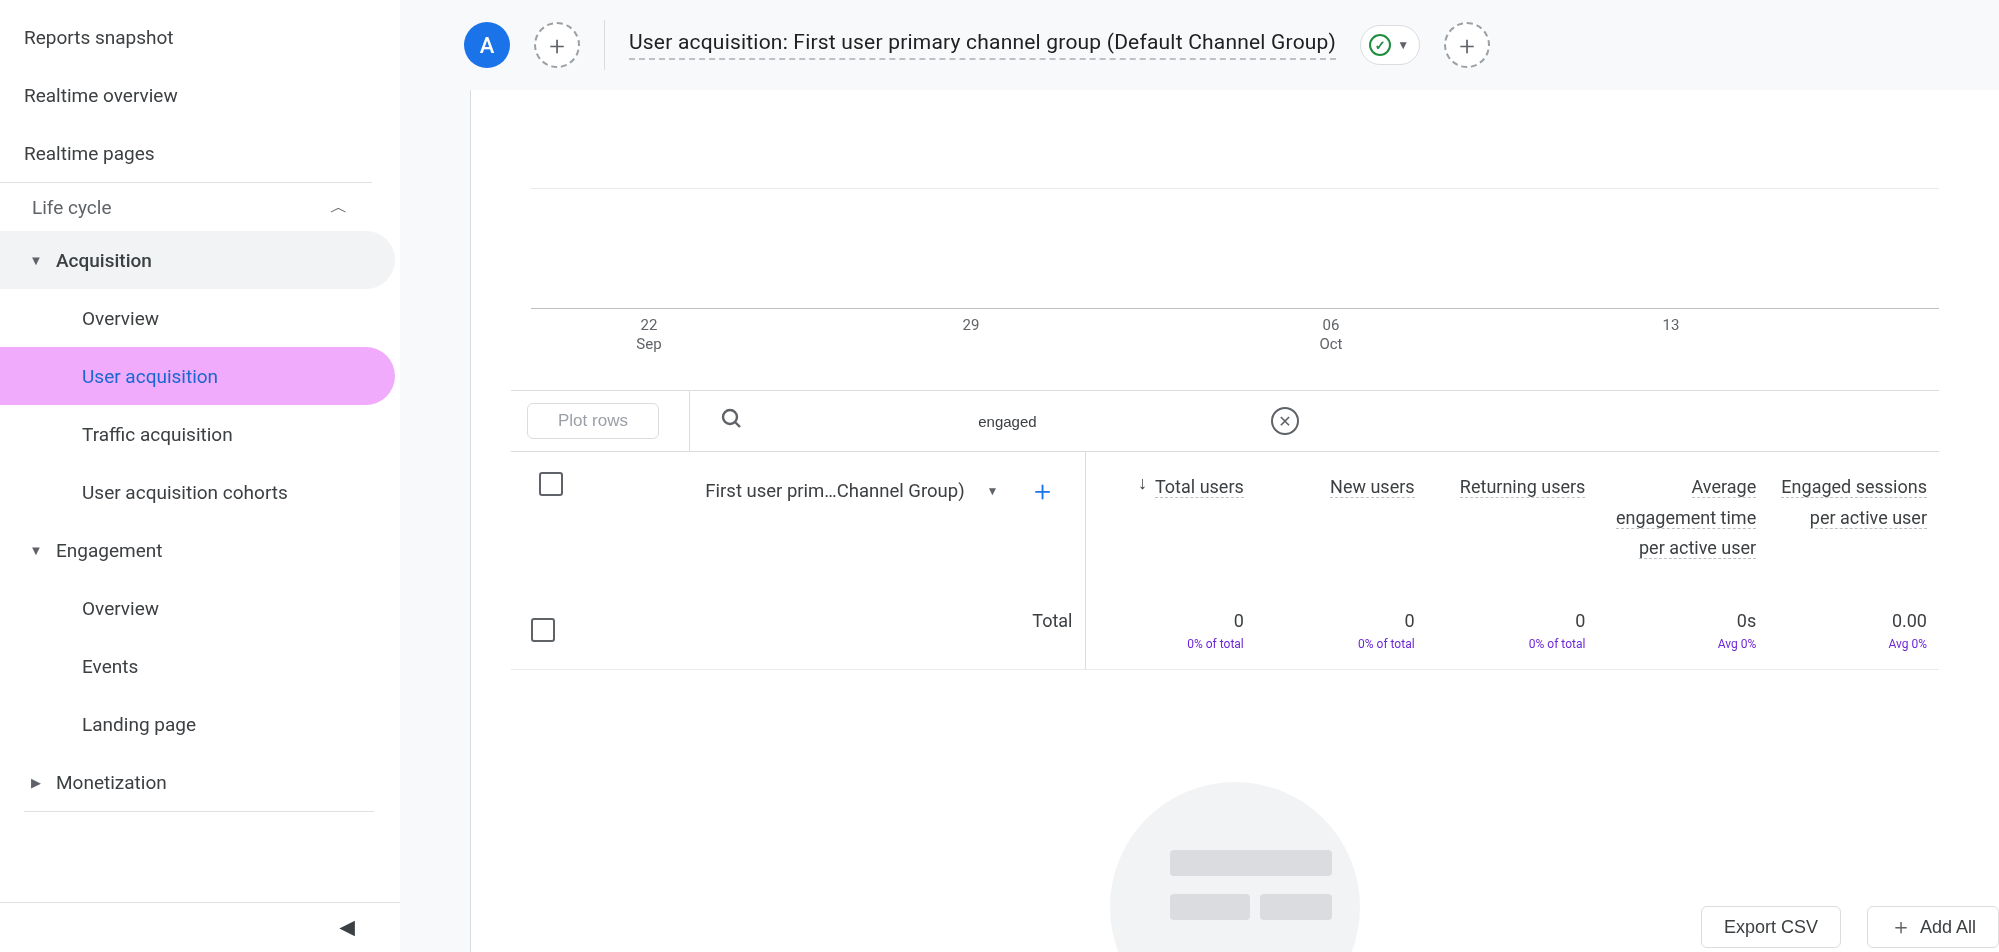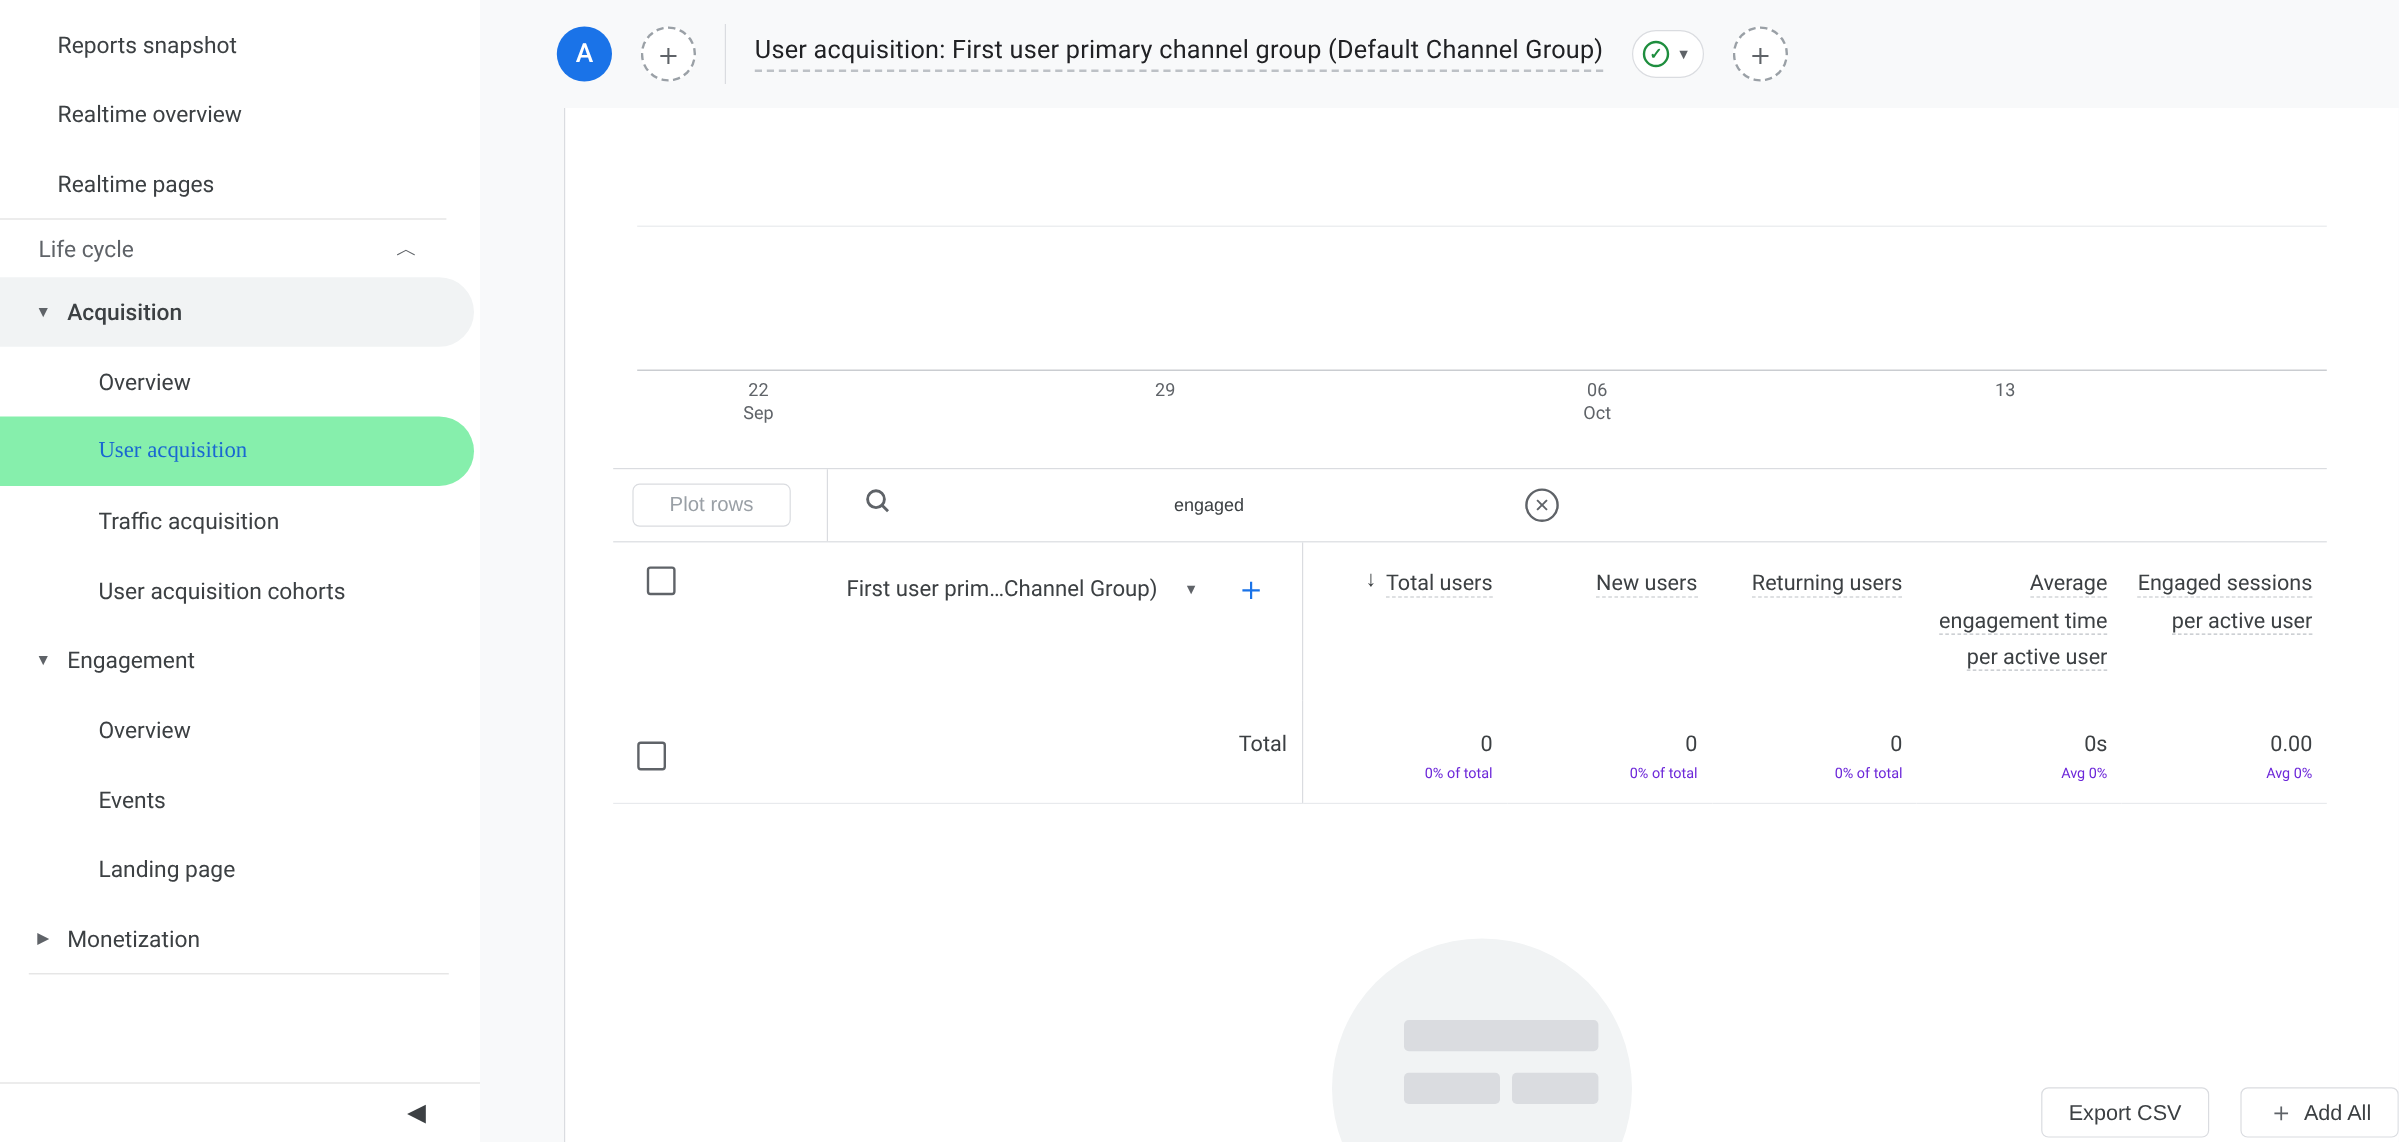--- a/index.html
+++ b/index.html
@@ -21,21 +21,21 @@
     top: 0;
     width: 400px;
     height: 100%;
     background: #fff;
     padding-top: 8px;
   }
   .side-item {
     display: flex;
     align-items: center;
     height: 58px;
-    padding-left: 48px;
+    padding-left: 24px;
     font-size: 19px;
     color: #3c4043;
     cursor: pointer;
     border-top-right-radius: 30px;
     border-bottom-right-radius: 30px;
     width: 395px;
   }
   .side-item.level1 { padding-left: 56px; }
   .side-item.level2 { padding-left: 82px; }
   .side-group-hdr {
@@ -51,23 +51,22 @@
     margin-left: 12px;
     margin-right: 12px;
     position: relative;
     left: -12px;
   }
   .side-item.selected-parent {
     background: #f1f3f4;
     font-weight: 500;
   }
   .side-item.selected {
-    background: #86efac;
+    background: #f0abfc;
     color: #1967d2;
-    font-family: Liberation Serif, serif;
   }
   .chev {
     width: 20px;
     text-align: center;
     font-size: 13px;
     color: #5f6368;
     margin-left: -30px;
     margin-right: 10px;
   }
   .greychev { color:#5f6368; font-size:18px; }
@@ -369,21 +368,21 @@
   <div class="dashed-circle-btn">
     <span>＋</span>
   </div>
 </div>
 
 <div class="main">
 
   <div class="chart-area">
     <div class="chart-line" style="top:98px"></div>
     <div class="chart-line baseline" style="top:218px"></div>
-    <div class="tick" style="left:101px">
+    <div class="tick" style="left:118px">
       <span>22</span><br><span>Sep</span>
     </div>
     <div class="tick" style="left:440px">
       <span>29</span><br><span></span>
     </div>
     <div class="tick" style="left:800px">
       <span>06</span><br><span>Oct</span>
     </div>
     <div class="tick" style="left:1140px">
       <span>13</span><br><span></span>

